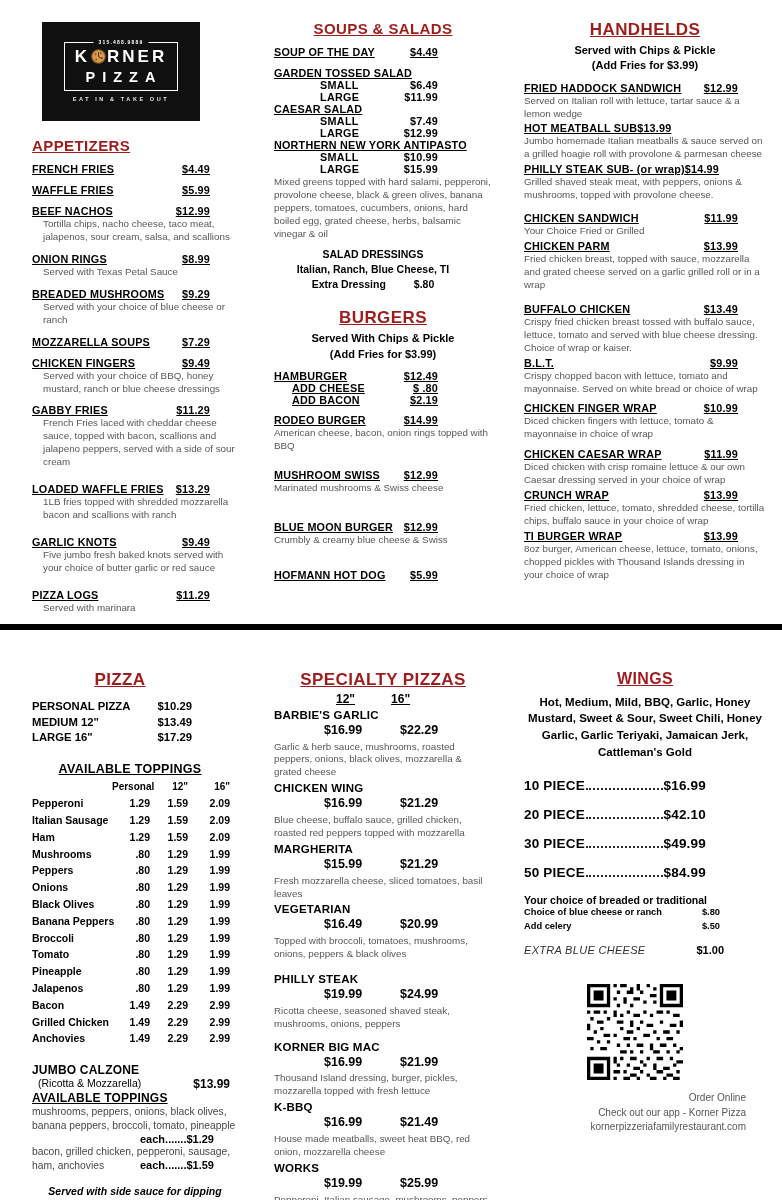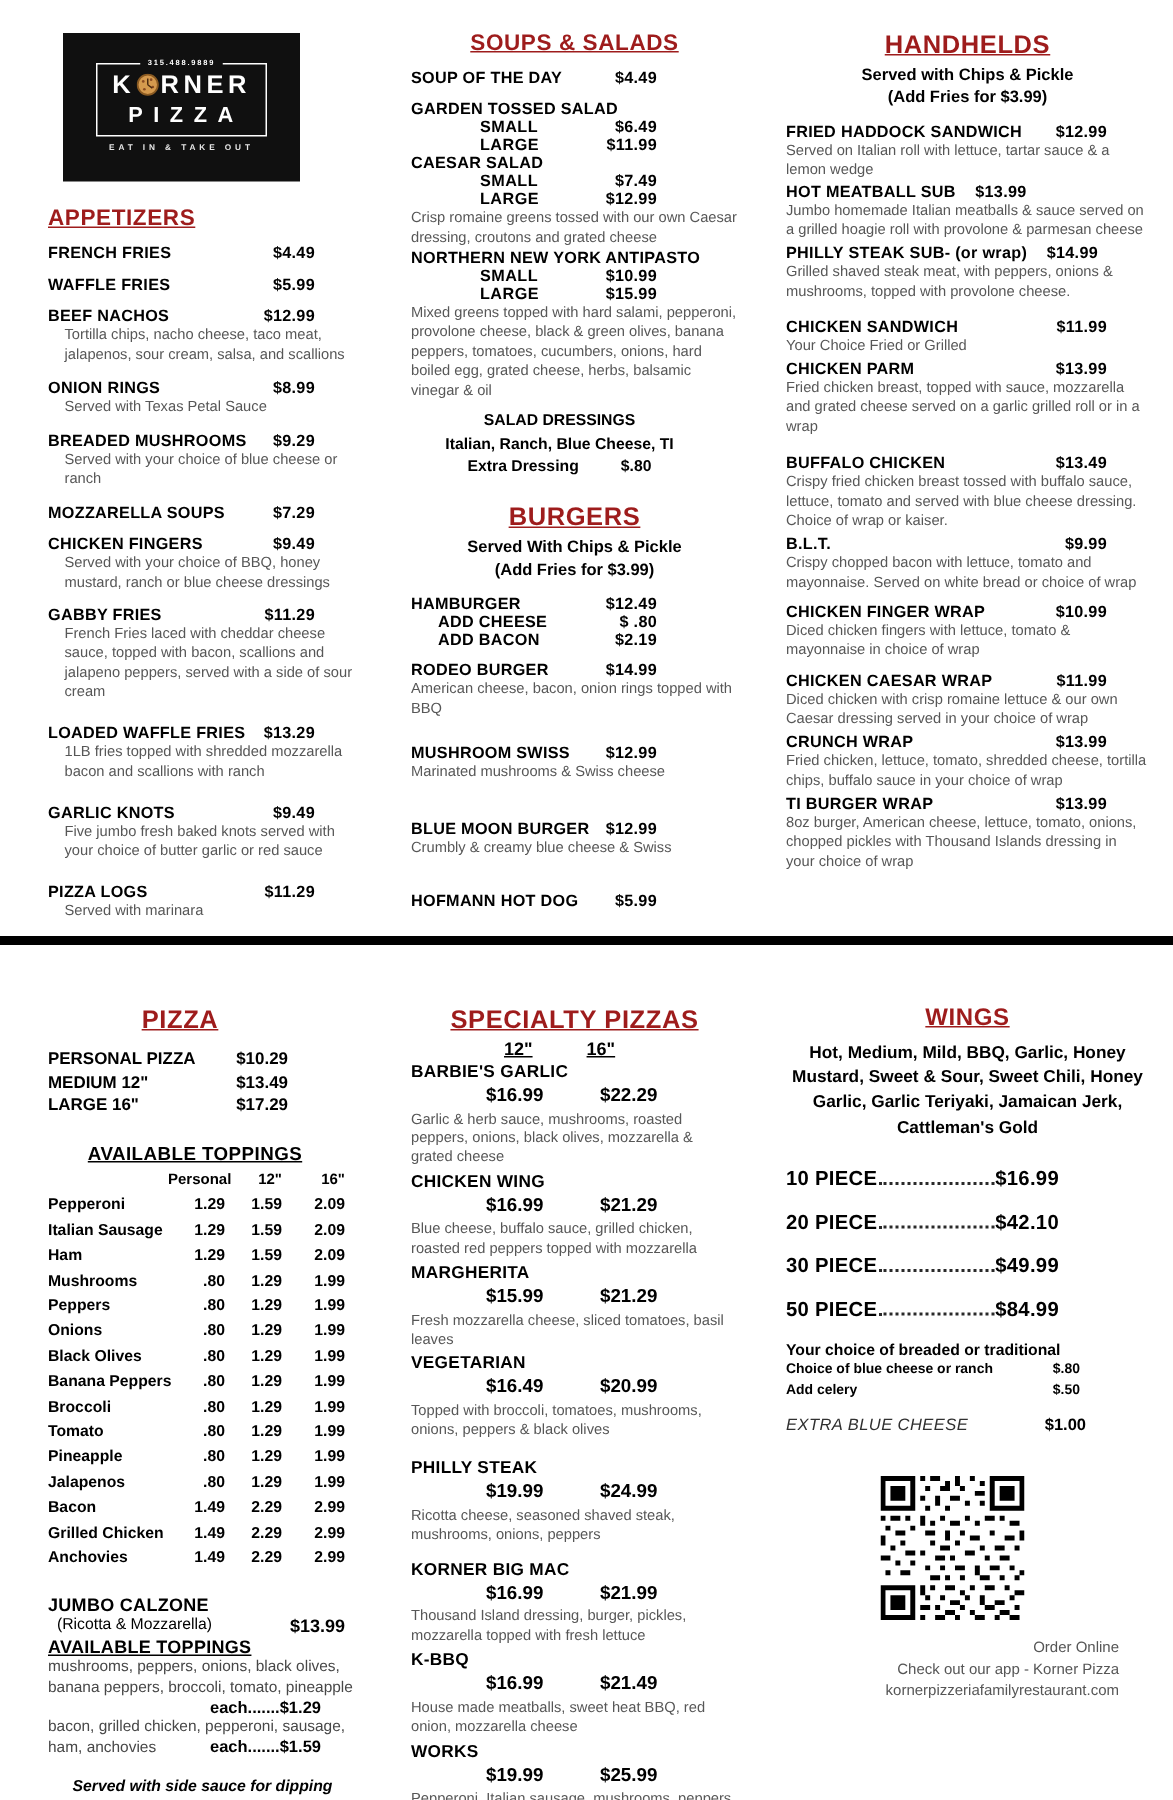--- a/index.html
+++ b/index.html
@@ -15,28 +15,28 @@
   .top { min-height:578px; }
   .bottom { padding-top:40px; min-height:430px; }
   .c2 { padding-left:14px; }
   .c3 { padding-left:10px; }
 
   .t { font-size:15px; font-weight:bold; color:#9e1c1c; text-decoration:underline;
        letter-spacing:.4px; margin-bottom:9px; }
   .t.big { font-size:17px; }
   .t.ctr { text-align:center; }
 
-  .row { display:flex; justify-content:space-between; align-items:flex-end; }
+  .row { display:flex; justify-content:space-between; align-items:flex-end;text-decoration:underline; }
   .c1 .row { padding-right:28px; }
   .c2 .row { padding-right:54px; }
   .c3 .row { padding-right:28px; }
   .nm, .pr { font-weight:bold; font-size:10.8px; letter-spacing:.2px; white-space:nowrap; }
   .ds { font-size:9.8px; color:#575757; padding-left:11px; line-height:1.32; margin-top:1px; }
   .it { margin-bottom:9px; }
-  .row.inline { justify-content:flex-start; gap:13px; }
+  .row.inline { justify-content:flex-start; }
   .row.ind { padding-left:18px; }
 
   .logo { width:158px; height:99px; background:#101010; margin:2px 0 16px 10px;
           display:flex; flex-direction:column; align-items:center; justify-content:center; }
   .lbox { border:1.5px solid #fff; padding:4px 10px 5px; position:relative; text-align:center; }
   .lphone { position:absolute; top:-4px; left:50%; transform:translateX(-50%);
             background:#101010; padding:0 5px; color:#fff; font-size:5px;
             letter-spacing:1.2px; white-space:nowrap; font-weight:bold; }
   .lw1 { color:#fff; font-weight:bold; font-size:17px; letter-spacing:3px;
          display:flex; align-items:center; gap:1px; }
@@ -232,21 +232,20 @@
             <span class="nm">CAESAR SALAD</span>
           </div>
         <div class="srow">
             <span class="sz">SMALL</span>
             <span class="pr">$7.49</span>
           </div>
         <div class="srow">
             <span class="sz">LARGE</span>
             <span class="pr">$12.99</span>
           </div>
-        <div class="ds" style="padding-left:0">Crisp romaine greens tossed with our own Caesar dressing, croutons and grated cheese</div>
       </div>
       <div class="it" style="margin-bottom:0">
         <div class="row">
             <span class="nm">NORTHERN NEW YORK ANTIPASTO</span>
           </div>
         <div class="srow">
             <span class="sz">SMALL</span>
             <span class="pr">$10.99</span>
           </div>
         <div class="srow">

